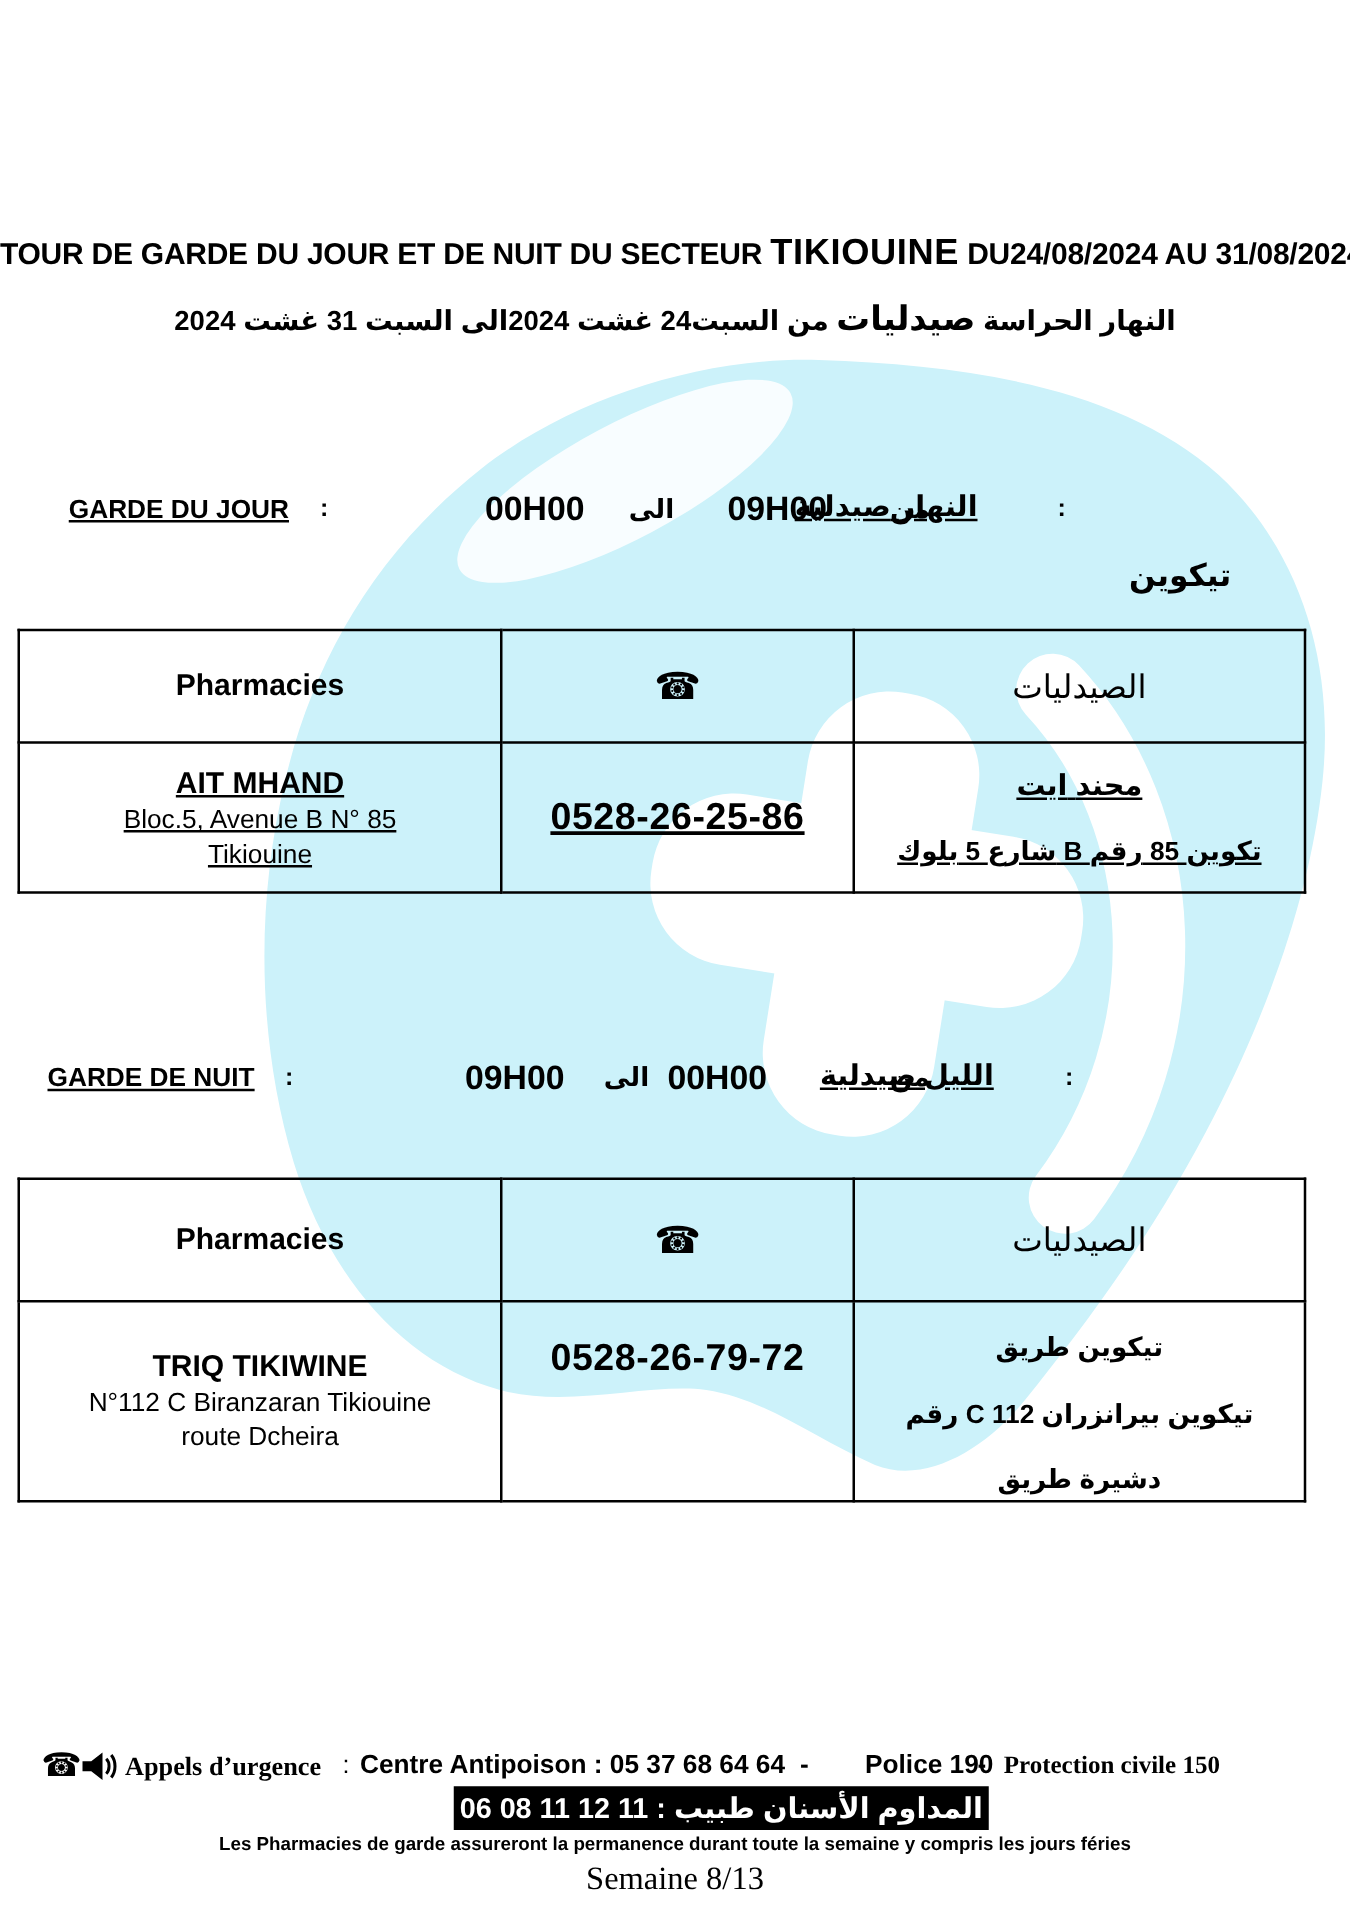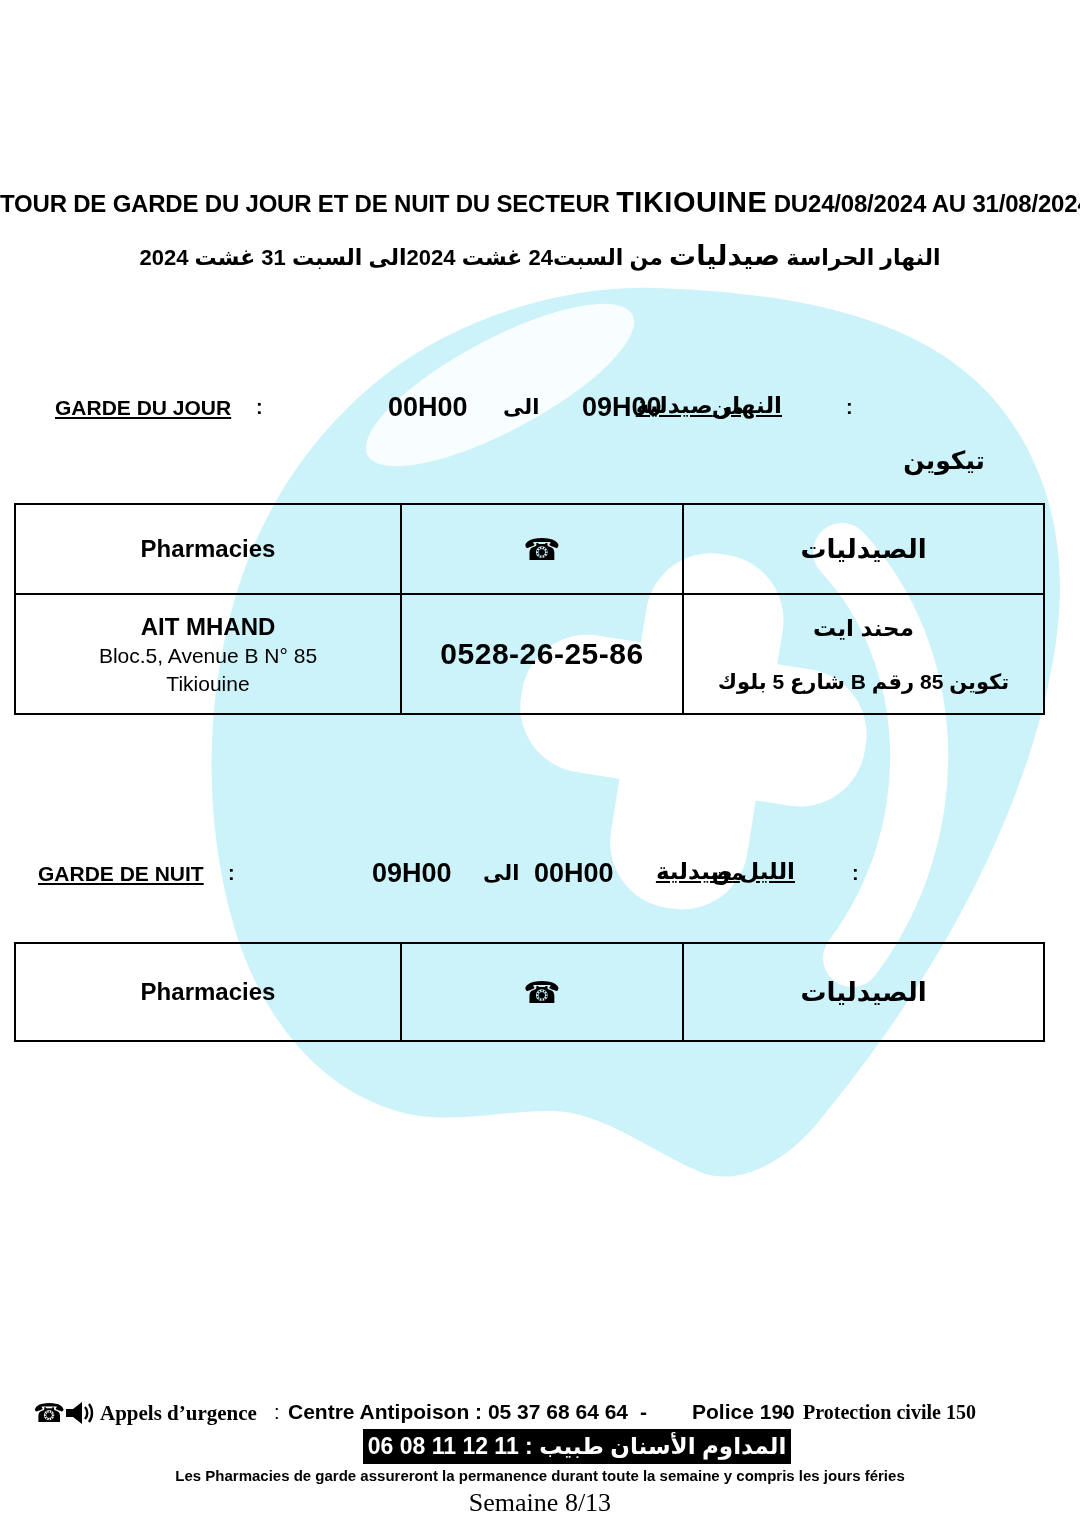--- a/index.html
+++ b/index.html
@@ -24,21 +24,21 @@
   .g-ar-word{font-weight:bold;font-size:21px;}
   .g-label-ar{font-weight:bold;font-size:23px;text-decoration:underline;}
   .city-ar{position:absolute;top:446px;right:95px;font-weight:bold;font-size:25px;}
   
   table.sched{position:absolute;left:14px;width:1029px;border-collapse:collapse;table-layout:fixed;}
   table.sched td{border:2px solid #000;text-align:center;vertical-align:middle;padding:0;}
   col.c1{width:386px;} col.c2{width:282px;} col.c3{width:361px;}
   #table-day{top:503px;} #table-night{top:942px;}
   .th-pharm{font-weight:bold;font-size:24px;}
   .th-phone{font-size:30px;font-family:"DejaVu Sans",sans-serif;}
-  .th-ar{font-weight:bold;font-size:26px;}
+  .th-ar{font-weight:normal;font-size:26px;}
   .ph-name{font-weight:bold;font-size:24px;line-height:1.3;}
   .ph-addr{font-size:21px;line-height:1.3;}
   .ph-num{font-weight:bold;font-size:30px;letter-spacing:0.5px;}
   .ar-name{font-weight:bold;font-size:23px;line-height:1.5;}
   .ar-addr{font-weight:bold;font-size:21px;line-height:1.5;margin-top:21px;}
   
   .footer-line{position:absolute;top:1398px;left:0;width:1080px;height:32px;}
   .footer-line span{position:absolute;white-space:nowrap;}
   .f-phone{left:33px;top:0;font-size:26px;font-family:"DejaVu Sans",sans-serif;}
   .f-speaker{left:64px;top:3px;}
@@ -105,36 +105,36 @@
         <col class="c1">
         <col class="c2">
         <col class="c3">
       </colgroup>
     <tbody>
         <tr style="height:90px;">
       <td class="th-pharm">Pharmacies</td>
       <td class="th-phone">☎</td>
       <td class="th-ar">الصيدليات</td>
     </tr>
-    <tr style="height:120px;">
+    <tr style="height:120px;text-decoration:underline;">
       <td>
         <div class="ph-name">AIT MHAND</div>
         <div class="ph-addr">Bloc.5, Avenue B N° 85</div>
         <div class="ph-addr">Tikiouine</div>
       </td>
       <td class="ph-num">0528-26-25-86</td>
       <td>
         <div class="ar-name">ايت‎ محند</div>
         <div class="ar-addr">بلوك‎ 5‎ شارع‎ B‎ رقم‎ 85‎ تكوين</div>
       </td>
     </tr>
   </tbody>
     </table>
 
-  <div class="guard-line" style="top:847px;margin-top:11px;">
+  <div class="guard-line" style="top:847px;">
     <span class="g-label-fr" style="left:38px;top:4px;">GARDE DE NUIT</span>
     <span class="g-colon" style="left:228px;top:4px;">:</span>
     <span class="g-time" style="left:372px;top:0;">09H00</span>
     <span class="g-ar-word" style="left:483px;top:3px;">الى</span>
     <span class="g-time" style="left:534px;top:0;">00H00</span>
     <span class="g-ar-word" style="left:712px;top:3px;">من</span>
     <span class="g-colon" style="left:852px;top:4px;">:</span>
     <span class="g-label-ar" style="right:62px;top:0;">صيدلية‎ الليل</span>
   </div>
 
@@ -142,20 +142,33 @@
     <colgroup>
         <col class="c1">
         <col class="c2">
         <col class="c3">
       </colgroup>
     <tbody>
         <tr style="height:98px;">
       <td class="th-pharm">Pharmacies</td>
       <td class="th-phone">☎</td>
       <td class="th-ar">الصيدليات</td>
+    </tr>
+    <tr style="height:133px;">
+      <td>
+        <div class="ph-name">TRIQ TIKIWINE</div>
+        <div class="ph-addr">N°112 C Biranzaran Tikiouine</div>
+        <div class="ph-addr">route Dcheira</div>
+      </td>
+      <td class="ph-num" style="vertical-align:top;padding-top:28px;">0528-26-79-72</td>
+      <td>
+        <div class="ar-addr">طريق‎ تيكوين</div>
+        <div class="ar-addr">رقم‎ C 112‎ بيرانزران‎ تيكوين</div>
+        <div class="ar-addr">طريق‎ دشيرة</div>
+      </td>
     </tr>
   </tbody>
     </table>
 
   <div class="footer-line">
     <span class="f-phone">☎</span>
     <span class="f-speaker">
       <svg width="30" height="24" viewBox="0 0 30 24" xmlns="http://www.w3.org/2000/svg">
         <path d="M2 8 L9 8 L18 1 L18 23 L9 16 L2 16 Z" fill="#000"></path>
         <path d="M21 6 C24 9, 24 15, 21 18" stroke="#000" stroke-width="2.4" fill="none"></path>

